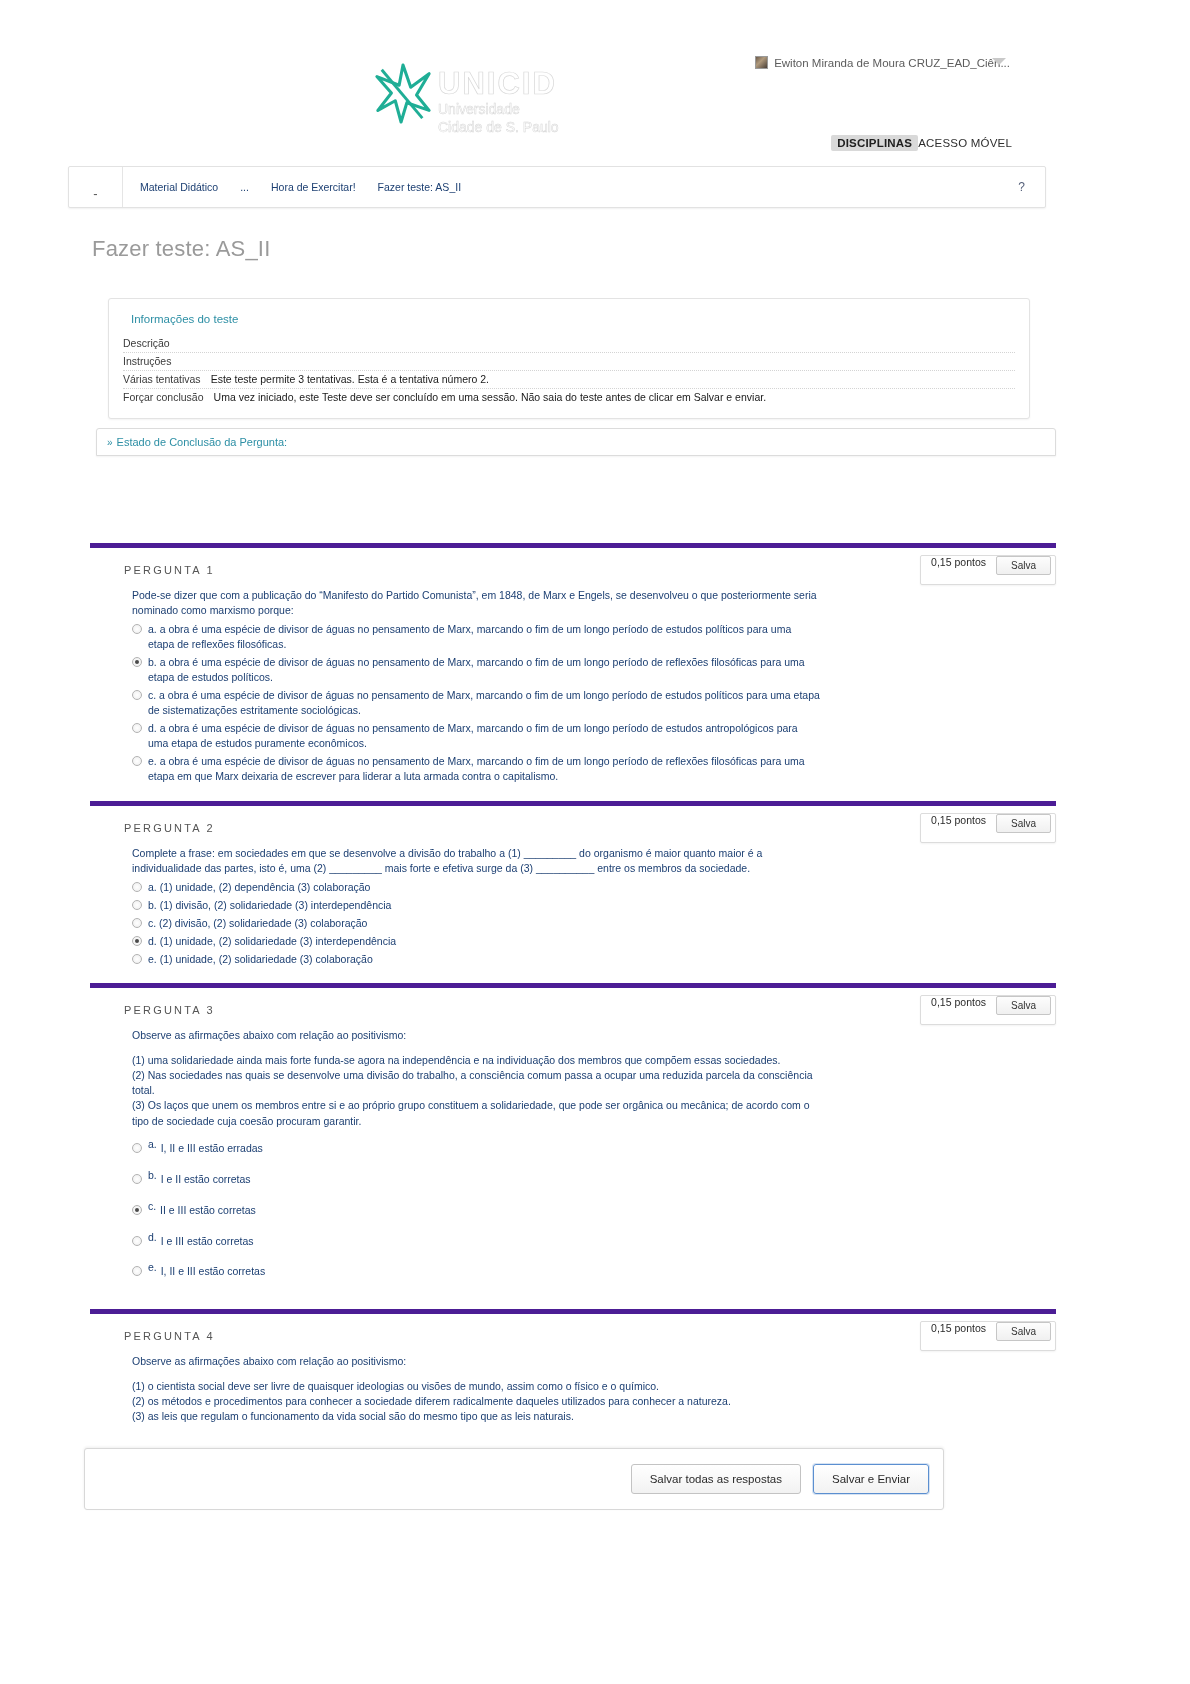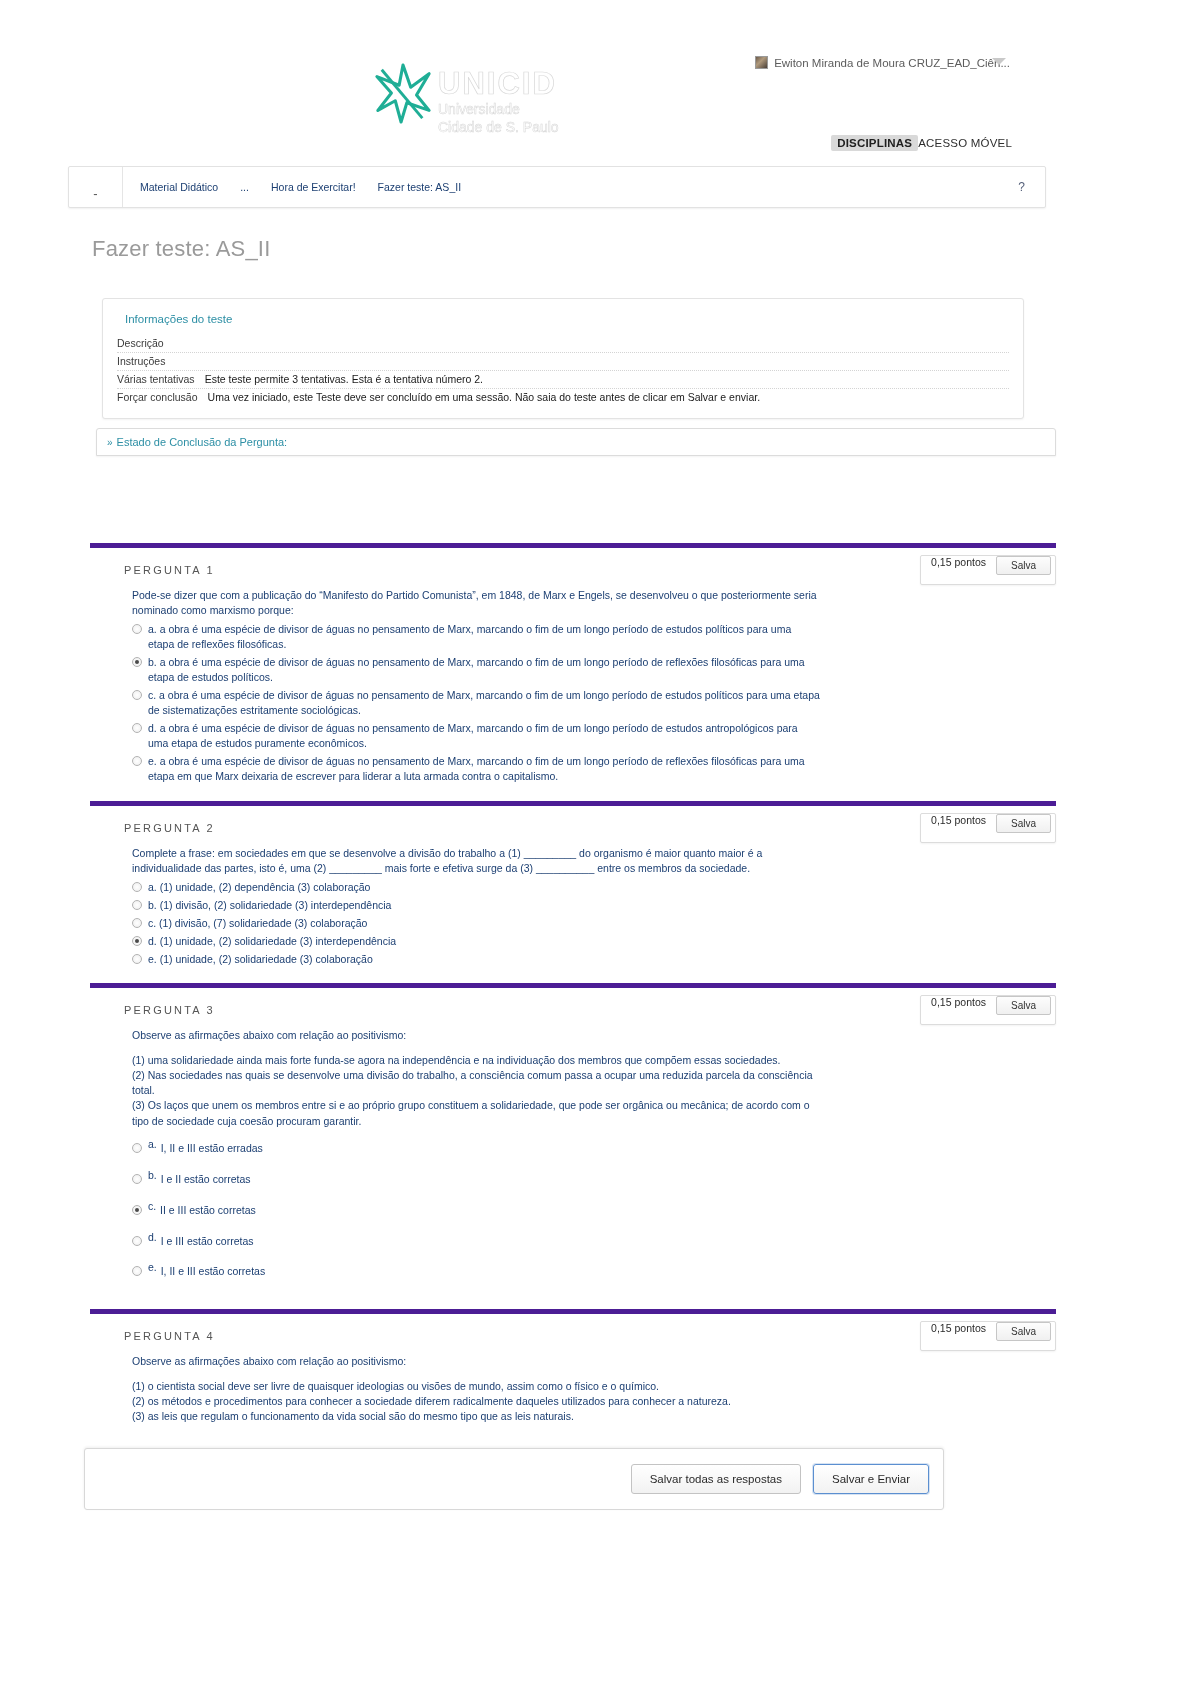--- a/index.html
+++ b/index.html
@@ -102,21 +102,21 @@
 
   
   .page-title {
     position: absolute; left: 92px; top: 236px;
     font-size: 22px; color: #9a9a9a; font-weight: normal;
     letter-spacing: .2px;
   }
 
   
   .info-panel {
-    position: absolute; left: 102px; top: 298px;
+    position: absolute; left: 108px; top: 298px;
     width: 922px;
     background: #fff;
     border: 1px solid #e3e3e3;
     border-radius: 3px;
     box-shadow: 0 1px 2px rgba(0,0,0,.05);
     padding: 10px 14px 12px 14px;
   }
   .info-title {
     font-size: 11.5px; color: #2d8fa5; margin: 4px 0 10px 8px;
   }
@@ -377,21 +377,21 @@
           <div class="opt">
             <span class="radio"></span>
             <span class="opt-text"><span class="opt-letter">a.</span><span> (1) unidade, (2) dependência (3) colaboração</span></span>
           </div>
           <div class="opt">
             <span class="radio"></span>
             <span class="opt-text"><span class="opt-letter">b.</span><span> (1) divisão, (2) solidariedade (3) interdependência</span></span>
           </div>
           <div class="opt">
             <span class="radio"></span>
-            <span class="opt-text"><span class="opt-letter">c.</span><span> (1) divisão, (7) solidariedade (3) colaboração</span></span>
+            <span class="opt-text"><span class="opt-letter">c.</span><span> (2) divisão, (2) solidariedade (3) colaboração</span></span>
           </div>
           <div class="opt">
             <span class="radio checked"></span>
             <span class="opt-text"><span class="opt-letter">d.</span><span> (1) unidade, (2) solidariedade (3) interdependência</span></span>
           </div>
           <div class="opt">
             <span class="radio"></span>
             <span class="opt-text"><span class="opt-letter">e.</span><span> (1) unidade, (2) solidariedade (3) colaboração</span></span>
           </div>
         </div>

